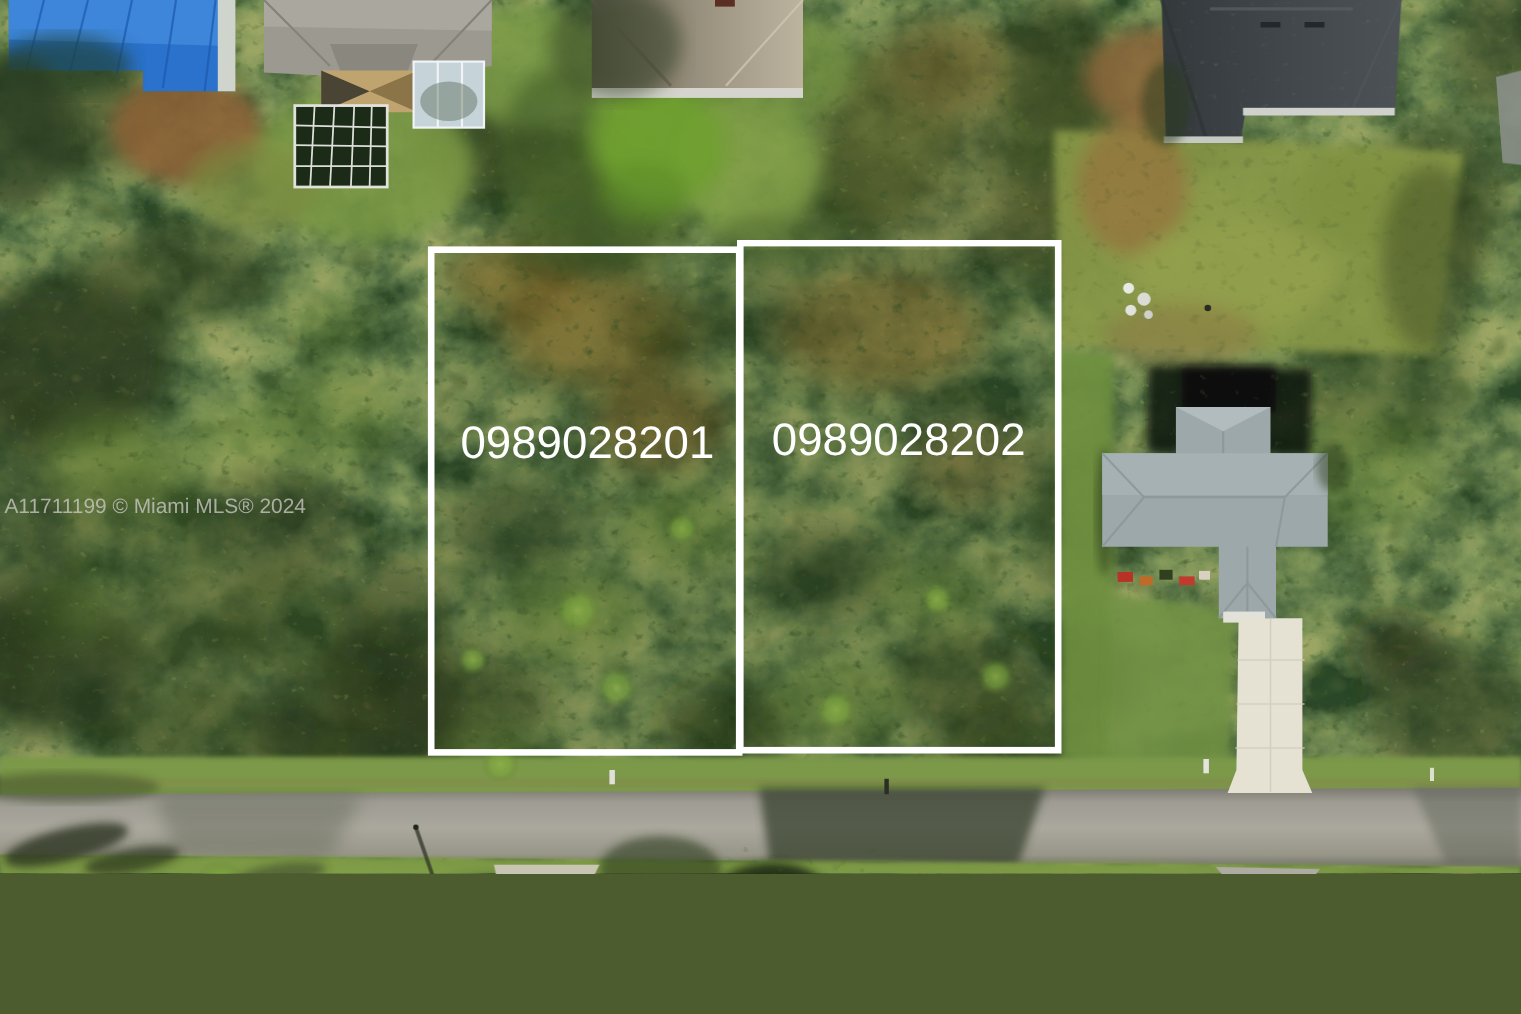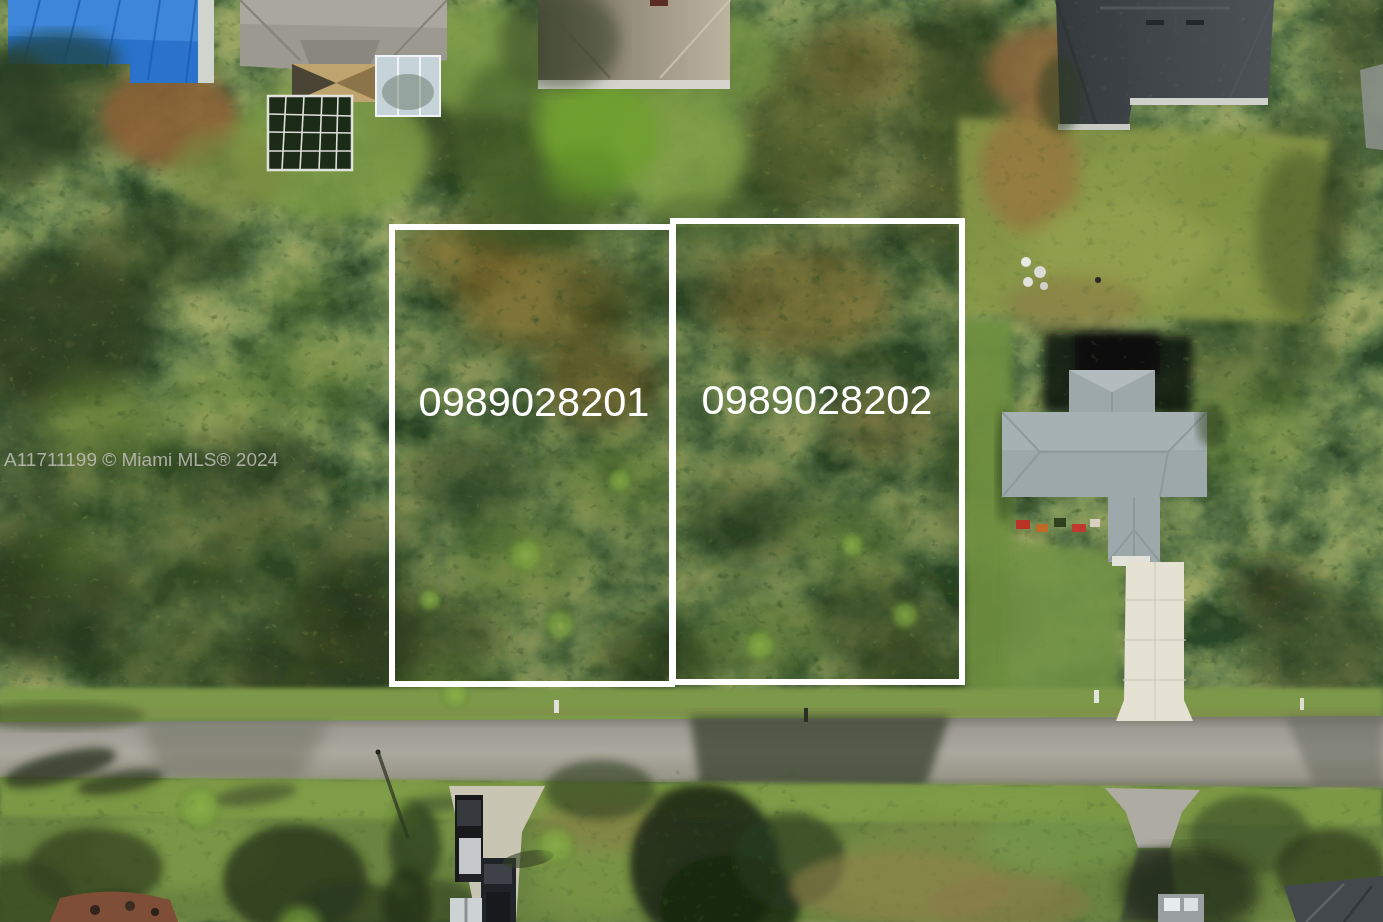--- a/index.html
+++ b/index.html
@@ -1,16 +1,16 @@
 <!DOCTYPE html>
 <html><head>
 <meta charset="utf-8">
 <style>
 html,body{margin:0;padding:0;background:#4c5c2e;}
-#wrap{position:relative;width:1383px;height:922px;overflow:hidden;font-family:"Liberation Sans",sans-serif;}
+#wrap{position:relative;width:1383px;height:794px;overflow:hidden;font-family:"Liberation Sans",sans-serif;}
 svg{display:block;}
 </style>
 </head>
 <body>
 <div id="wrap">
 <svg width="1383" height="922" viewBox="0 0 1383 922" xmlns="http://www.w3.org/2000/svg">
 <defs>
 <filter id="fol" x="0" y="0" width="100%" height="100%">
  <feTurbulence type="fractalNoise" baseFrequency="0.016 0.018" numOctaves="5" seed="11" result="n"></feTurbulence>
  <feColorMatrix in="n" type="matrix" values="1.1 1.1 1.1 0 -1.15 1.1 1.1 1.1 0 -1.15 1.1 1.1 1.1 0 -1.15 0 0 0 0 1" result="g"></feColorMatrix>

